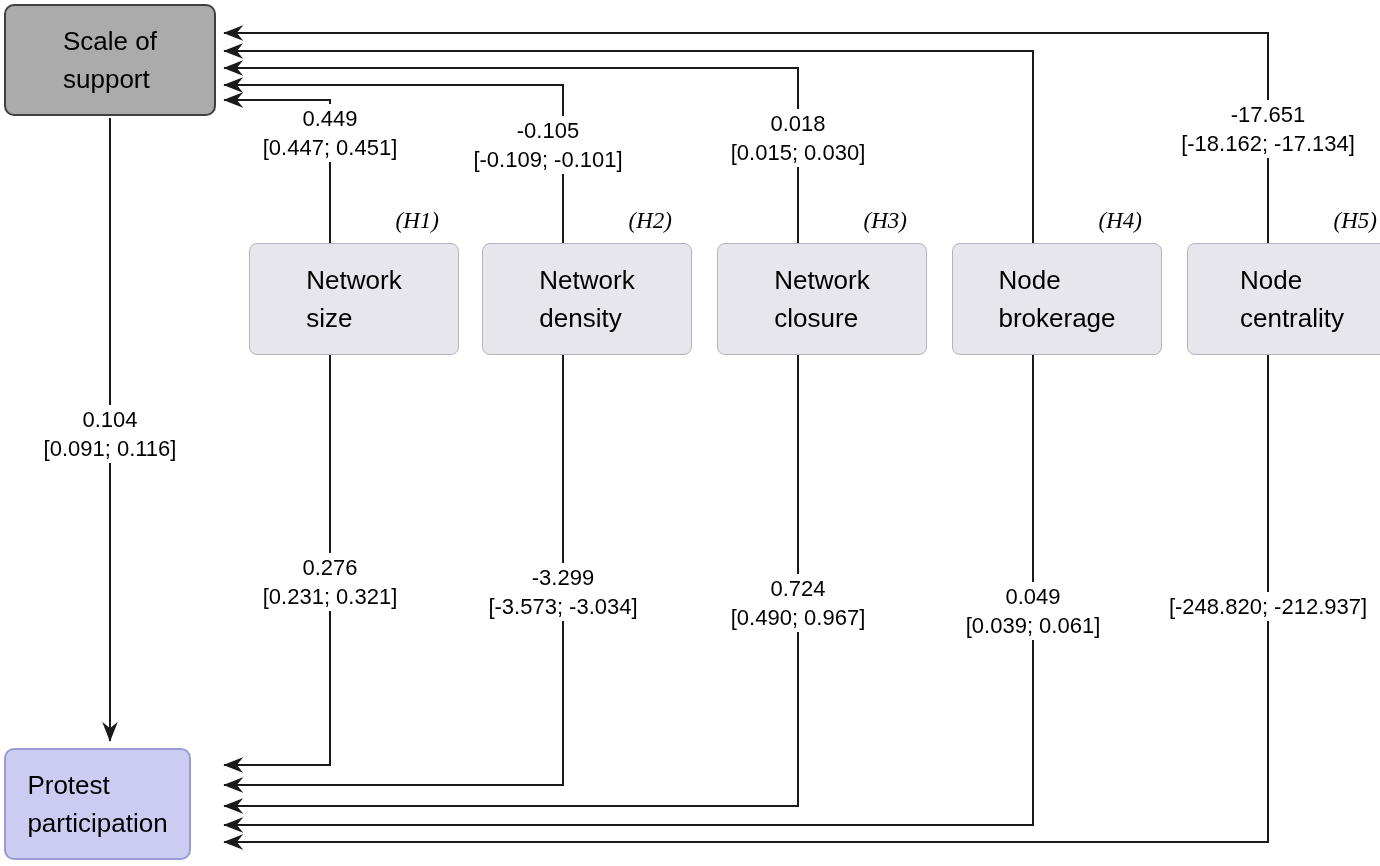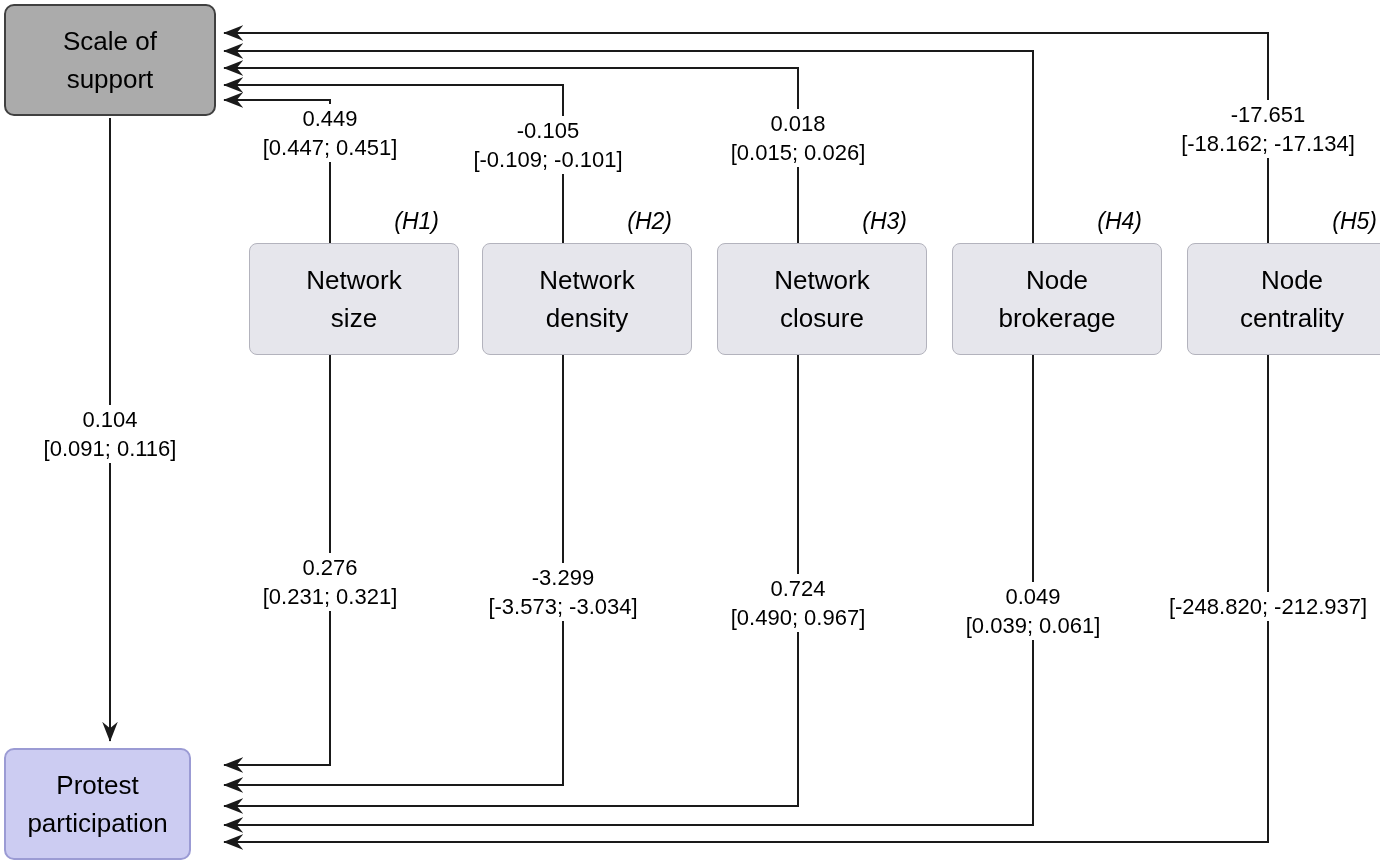--- a/index.html
+++ b/index.html
@@ -20,21 +20,21 @@
     left: 0;
     top: 0;
     z-index: 1;
   }
   .node {
     position: absolute;
     box-sizing: border-box;
     display: flex;
     align-items: center;
     justify-content: center;
-    text-align: center;
+    text-align: left;
     white-space: pre-line;
     color: #000000;
     font-size: 26px;
     line-height: 38px;
     z-index: 2;
   }
   .node-support {
     left: 4px;
     top: 4px;
     width: 212px;
@@ -61,20 +61,21 @@
     border-radius: 8px;
     margin-left: 24px;
   }
   .hyp {
     position: absolute;
     top: 208px;
     font-size: 23px;
     font-style: italic;
     color: #000000;
     z-index: 2;
+    font-family: Liberation Serif, serif;
   }
   .coef {
     position: absolute;
     transform: translateX(-50%);
     text-align: center;
     font-size: 22px;
     line-height: 29px;
     color: #000000;
     background: #ffffff;
     padding: 0 6px;
@@ -134,21 +135,21 @@
   <div class="coef" style="left:330px; top:104px">
     <div>0.449</div>
     <div>[0.447; 0.451]</div>
   </div>
   <div class="coef" style="left:548px; top:116px">
     <div>-0.105</div>
     <div>[-0.109; -0.101]</div>
   </div>
   <div class="coef" style="left:798px; top:109px">
     <div>0.018</div>
-    <div>[0.015; 0.026]</div>
+    <div>[0.015; 0.030]</div>
   </div>
   <div class="coef" style="left:1268px; top:100px">
     <div>-17.651</div>
     <div>[-18.162; -17.134]</div>
   </div>
 
   <div class="coef" style="left:110px; top:405px">
     <div>0.104</div>
     <div>[0.091; 0.116]</div>
   </div>

